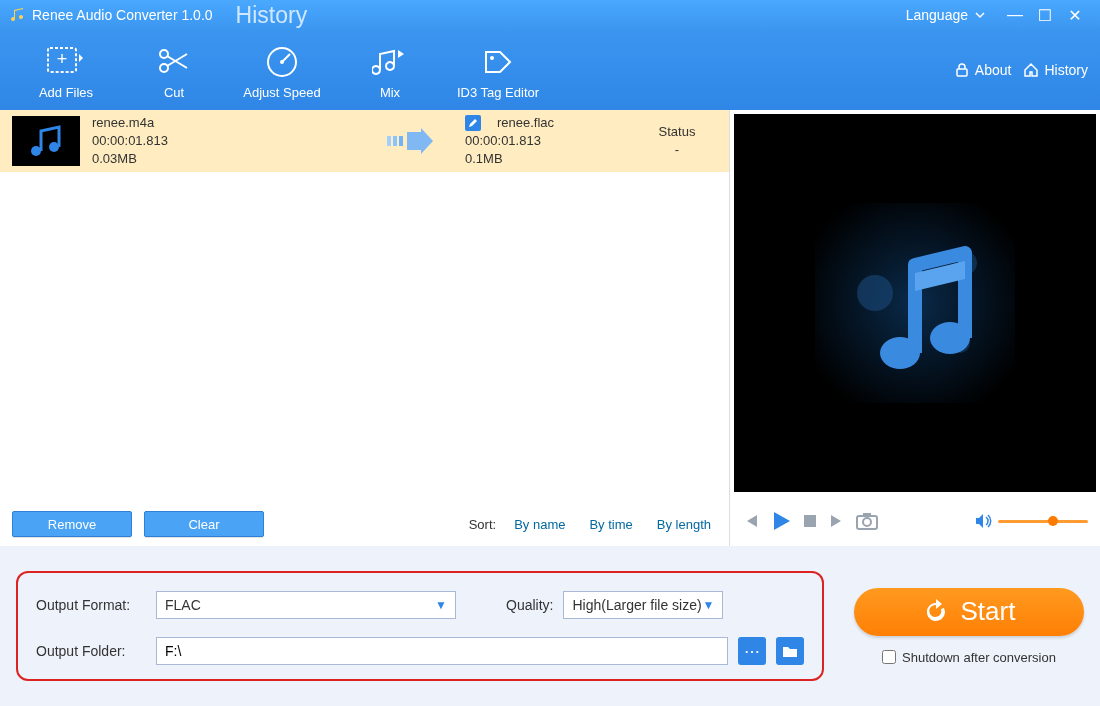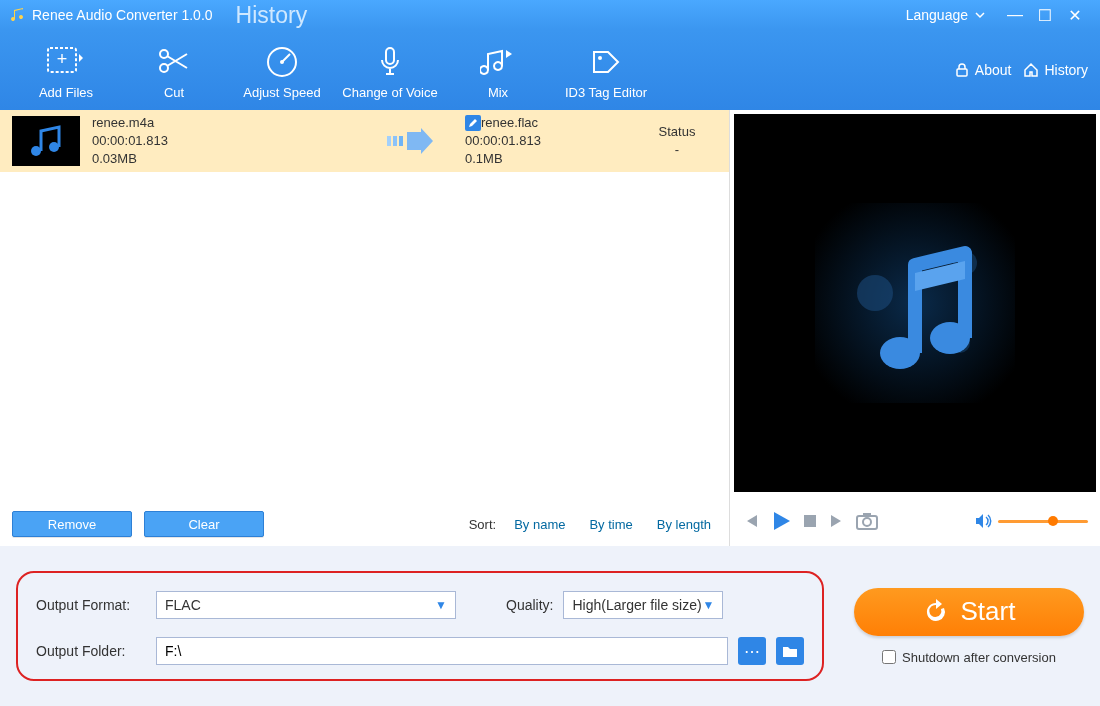--- a/index.html
+++ b/index.html
@@ -22,21 +22,21 @@
 .toolbar .spacer { flex:1; }
 .toolbar .rlink { display:flex; align-items:center; gap:5px; margin-left:12px; cursor:pointer; font-size:14px;}
 
 
 .main { display:flex; height: 436px; }
 .listpane { flex:1; display:flex; flex-direction:column; background:#fff; border-right:1px solid #ddd;}
 .row { background:#ffecc0; height:62px; display:flex; align-items:center; padding:6px 12px; gap:12px;}
 .row .thumb { width:68px; height:50px; background:#000; display:flex; align-items:center; justify-content:center;}
 .row .col { display:flex; flex-direction:column; font-size:13px; color:#333; line-height:1.4;}
 .row .arrow { margin:0 8px; }
-.row .outname { display:flex; align-items:center; gap:0; }
+.row .outname { display:flex; align-items:center; gap:16px; }
 .row .outname .editicon { width:16px; height:16px; background:#2f86e6; border-radius:2px; display:flex; align-items:center; justify-content:center;}
 .row .statuscol { width:80px; text-align:center;}
 .listpane .fill { flex:1;}
 
 .listbottom { height:44px; display:flex; align-items:center; padding:0 12px; gap:12px; background:#fff;}
 .smallbtn { width:120px; height:26px; background:#4aa3f5; color:#fff; border:1px solid #2d80d6; border-radius:2px; font-size:13px; cursor:pointer; box-shadow:0 1px 0 rgba(0,0,0,.1);}
 .sortlabel { font-size:13px; color:#333; margin-left:auto;}
 .sortbtn { font-size:13px; color:#0369a1; cursor:pointer; padding:0 6px;}
 
 
@@ -44,21 +44,21 @@
 .preview .vid { flex:1; margin:4px; background:#000; display:flex; align-items:center; justify-content:center;}
 .preview .controls { height:50px; display:flex; align-items:center; gap:10px; padding:0 12px;}
 .cbtn { cursor:pointer; color:#9aa4b0; display:flex; align-items:center; justify-content:center;}
 .cbtn.play { color:#2f86e6;}
 .vol { display:flex; align-items:center; gap:6px; margin-left:auto;}
 .volbar { width:90px; height:3px; background:#ff9b33; position:relative; border-radius:2px;}
 .volbar .dot { position:absolute; top:-4px; right:30px; width:10px; height:10px; background:#ff7a00; border-radius:50%;}
 
 
 .bottom { height:160px; background:#eef2fa; display:flex; align-items:center; padding:0 16px; gap:30px;}
-.outbox { border:2px solid #d22; border-radius:18px; padding:18px 18px 14px 18px; width:828px;}
+.outbox { border:2px solid #d22; border-radius:12px; padding:18px 18px 14px 18px; width:828px;}
 .formrow { display:flex; align-items:center; margin-bottom:18px; gap:10px;}
 .formrow:last-child { margin-bottom:0;}
 .flabel { font-size:14px; color:#333; width:110px;}
 .combo { height:28px; border:1px solid #a9b8d6; background:#fff; display:flex; align-items:center; padding:0 8px; font-size:14px; color:#333; position:relative;}
 .combo .caret { position:absolute; right:8px; color:#2f86e6; font-size:12px;}
 .textinp { flex:1; height:28px; border:1px solid #a9b8d6; background:#fff; padding:0 8px; font-size:14px;}
 .iconbtn { width:28px; height:28px; background:#2f86e6; border-radius:3px; display:flex; align-items:center; justify-content:center; cursor:pointer; color:#fff;}
 
 .startcol { display:flex; flex-direction:column; align-items:center; gap:14px; flex:1;}
 .startbtn { width:230px; height:48px; background:linear-gradient(#ff9a1f,#ff7f05); border-radius:24px; display:flex; align-items:center; justify-content:center; gap:12px; color:#fff; font-size:26px; font-weight:400; cursor:pointer; box-shadow:0 2px 3px rgba(0,0,0,.15);}
@@ -113,29 +113,20 @@
   </div>
   <div class="tool">
     <span class="icon">
       <svg width="36" height="34" viewBox="0 0 36 34">
           <circle cx="18" cy="18" r="14" fill="none" stroke="#fff" stroke-width="2"></circle>
           <path d="M18 18L26 10" stroke="#fff" stroke-width="2"></path>
           <circle cx="18" cy="18" r="2" fill="#fff"></circle>
         </svg>
     </span>
     <span class="label">Adjust Speed</span>
-  </div>
-  <div class="tool">
-    <span class="icon">
-      <svg width="36" height="34" viewBox="0 0 36 34">
-          <rect x="14" y="4" width="8" height="16" rx="4" fill="none" stroke="#fff" stroke-width="2"></rect>
-          <path d="M10 16a8 8 0 0 0 16 0M18 24v6M14 30h8" stroke="#fff" stroke-width="2" fill="none"></path>
-        </svg>
-    </span>
-    <span class="label">Change of Voice</span>
   </div>
   <div class="tool">
     <span class="icon">
       <svg width="36" height="34" viewBox="0 0 36 34">
           <path d="M8 26a4 4 0 1 0 0 .001V10l14-3v15a4 4 0 1 0 0 .001" fill="none" stroke="#fff" stroke-width="2"></path>
           <path d="M26 6l6 4-6 4" fill="#fff"></path>
         </svg>
     </span>
     <span class="label">Mix</span>
   </div>

